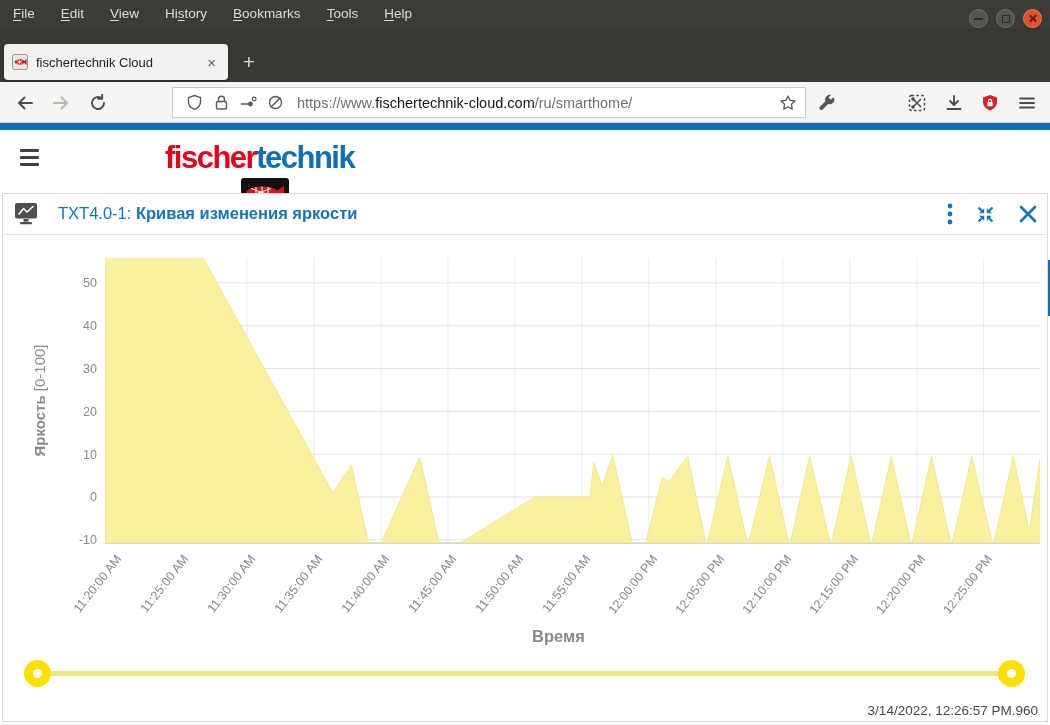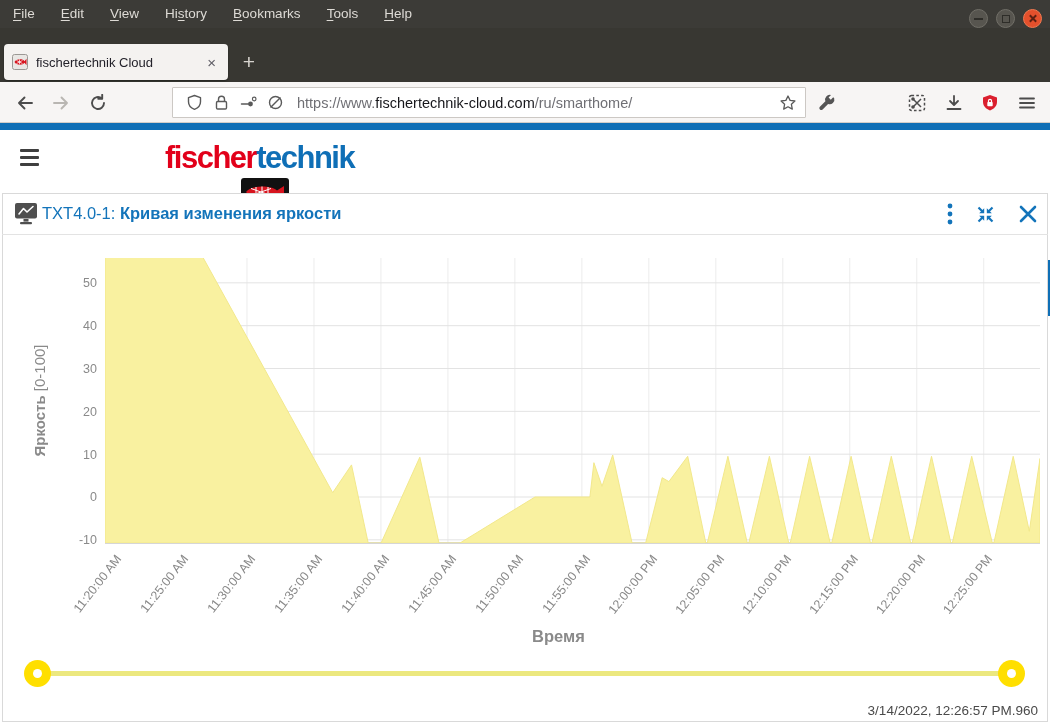--- a/index.html
+++ b/index.html
@@ -69,21 +69,21 @@
   .caret { width:0; height:0; border-left:5.5px solid transparent; border-right:5.5px solid transparent;
            border-top:6.5px solid #fff; margin-left:10px; }
   .lang { font-size:16.5px; margin-left:28px; letter-spacing:.5px; }
 
   
   .panel { position:absolute; left:2px; top:193px; width:1046px; height:529px;
            border:1px solid #d9d9d9; background:#fff; }
   .panel-header { position:absolute; left:2px; top:193px; width:1046px; height:42px;
            border-bottom:1px solid #e3e3e3; display:flex; align-items:center; }
   .ph-icon { margin-left:12px; width:24px; height:23px; }
-  .ph-title { margin-left:4px; font-size:16.5px; color:#1374ba; }
+  .ph-title { margin-left:20px; font-size:16.5px; color:#1374ba; }
   .ph-title b { font-weight:bold; }
   .ph-actions { position:absolute; right:10px; top:0; height:42px; display:flex; align-items:center; gap:22px; }
   .ph-actions svg { display:block; }
 
   
   #chart-svg { position:absolute; left:0; top:240px; }
 
   
   .slider { position:absolute; left:0; top:655px; width:1050px; height:38px; }
   .slider-track { position:absolute; left:38px; top:16px; width:974px; height:5px; border-radius:3px; }

